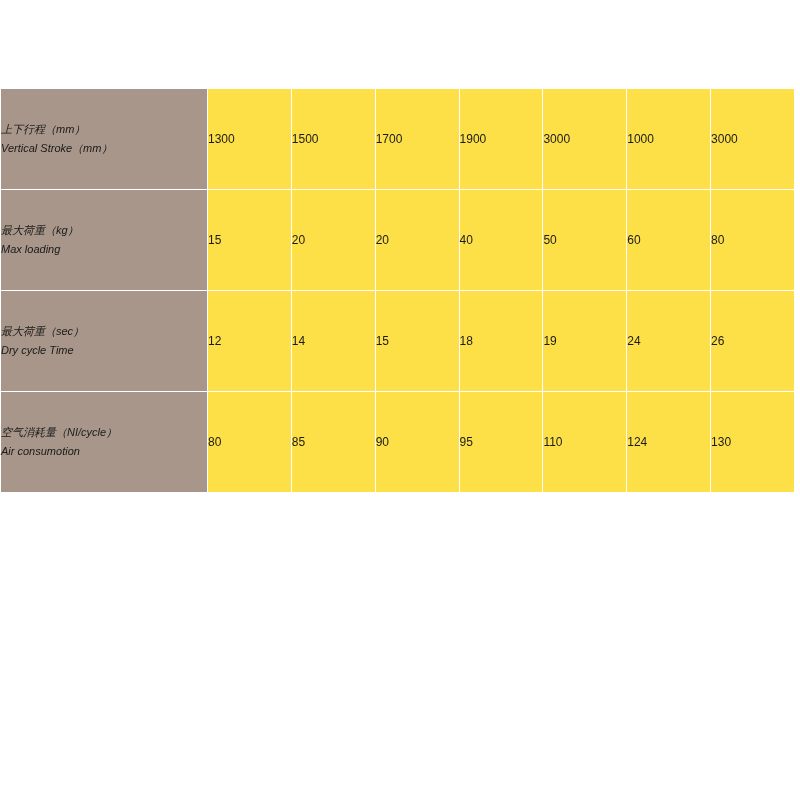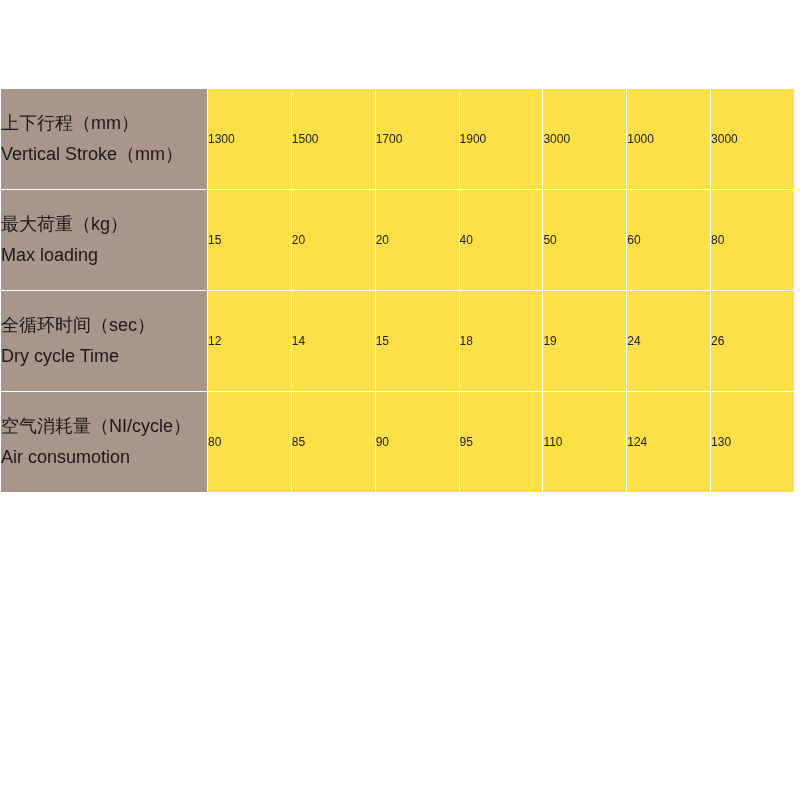--- a/index.html
+++ b/index.html
@@ -23,24 +23,25 @@
   }
   #spec-table td {
     border: 1px solid #ffffff;
     padding: 0;
   }
   td.rowhead {
     background: #a79689;
     color: #1a1a1a;
     width: 206px;
     padding: 10px 0 10px 6px;
-    font-size: 18px;
+    font-size: 11px;
     line-height: 1.72;
     vertical-align: middle;
     text-align: left;
+    font-style: italic;
   }
   td.rowhead .cn {
     display: block;
     white-space: nowrap;
   }
   td.rowhead .en {
     display: block;
     white-space: nowrap;
   }
   td.valcell {
@@ -82,21 +83,21 @@
       <td class="valcell">20</td>
       <td class="valcell">40</td>
       <td class="valcell">50</td>
       <td class="valcell">60</td>
       <td class="valcell">80</td>
     </tr>
 
 
     <tr>
       <td class="rowhead">
-        <span class="cn">全循环时间（sec）</span>
+        <span class="cn">最大荷重（sec）</span>
         <span class="en">Dry cycle Time</span>
       </td>
       <td class="valcell">12</td>
       <td class="valcell">14</td>
       <td class="valcell">15</td>
       <td class="valcell">18</td>
       <td class="valcell">19</td>
       <td class="valcell">24</td>
       <td class="valcell">26</td>
     </tr>

